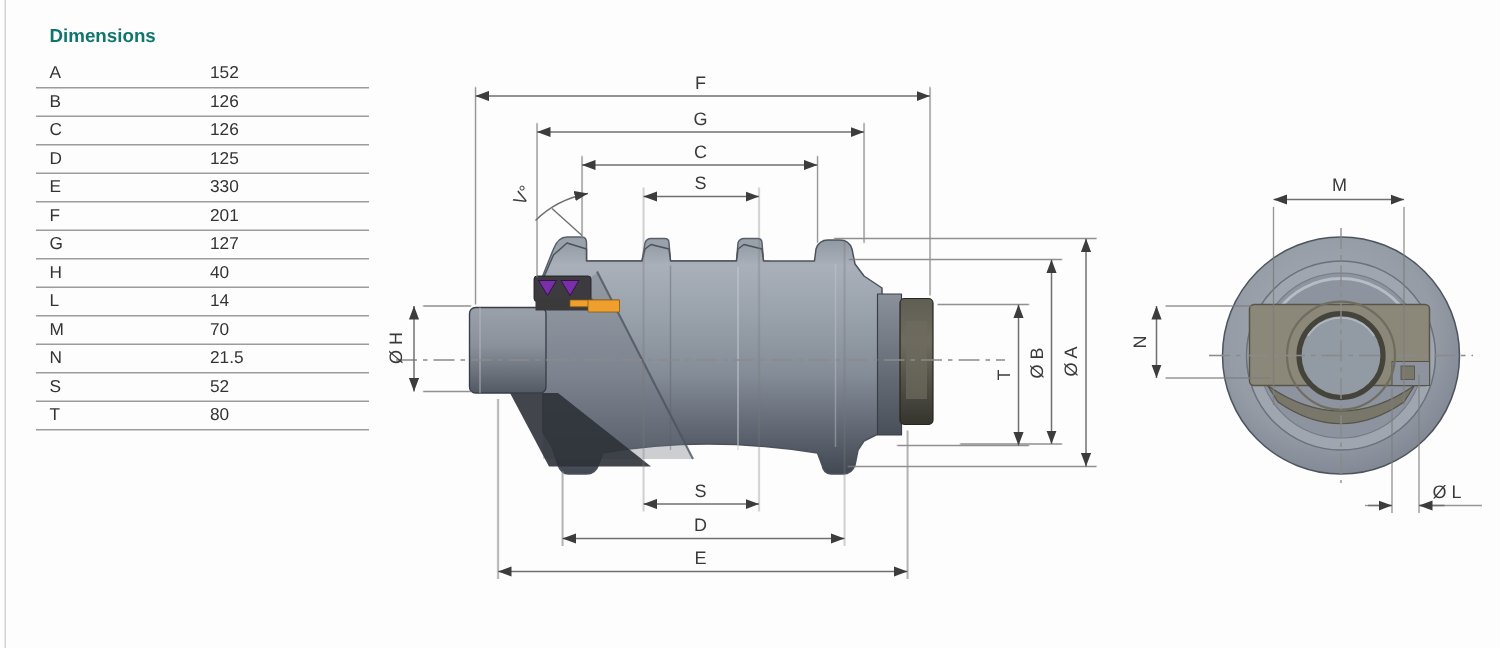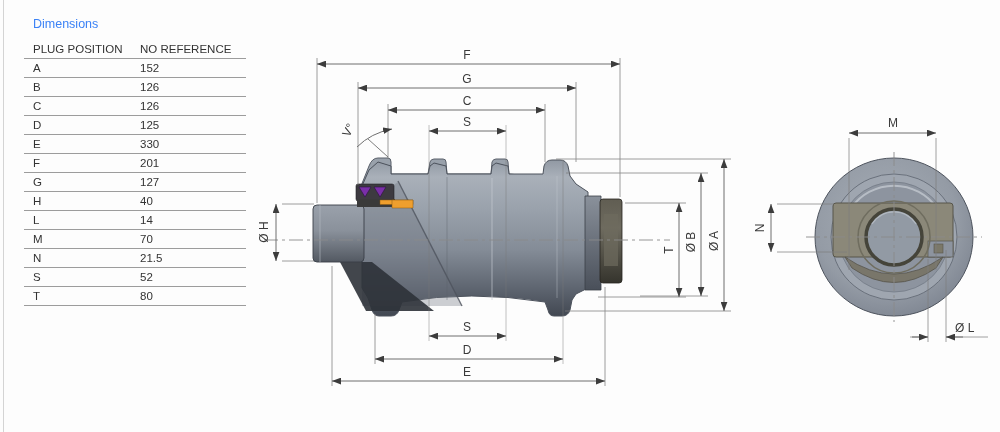--- a/index.html
+++ b/index.html
@@ -1,19 +1,19 @@
 <!DOCTYPE html>
 <html><head>
 <meta charset="utf-8">
 <style>
   html,body{margin:0;padding:0;background:#ffffff;}
   body{width:1000px;height:432px;overflow:hidden;font-family:"Liberation Sans",sans-serif;}
   .page{position:relative;width:1000px;height:432px;background:#fdfdfd;}
   .edge-line{position:absolute;left:3px;top:0;width:1px;height:432px;background:#c2c2c2;opacity:.7;}
-  .title{position:absolute;left:33px;top:17px;font-size:12.5px;font-weight:normal;color:#3b82f6;}
+  .title{position:absolute;left:33px;top:17px;font-size:12.5px;font-weight:bold;color:#0f766e;}
   table.dims{position:absolute;left:24px;top:40px;width:222px;border-collapse:collapse;table-layout:fixed;
              font-size:11.5px;color:#333;}
   table.dims col.c1{width:116px;}
   table.dims col.c2{width:106px;}
   table.dims th,table.dims td{border-bottom:1px solid #9c9c9c;text-align:left;font-weight:normal;
              height:14px;padding:2px 0 2px 0;white-space:nowrap;overflow:hidden;}
   table.dims th:first-child,table.dims td:first-child{padding-left:9px;}
   svg text{font-family:"Liberation Sans",sans-serif;font-size:12px;fill:#3a3a3a;}
   .drawing{position:absolute;left:0;top:0;}
 </style>
@@ -24,24 +24,20 @@
   <div class="edge-line"></div>
 
   <div class="title">Dimensions</div>
 
   <table class="dims">
     <colgroup>
         <col class="c1">
         <col class="c2">
       </colgroup>
     <tbody>
-        <tr>
-      <th>PLUG POSITION</th>
-      <th>NO REFERENCE</th>
-    </tr>
     <tr>
           <td>A</td>
           <td>152</td>
         </tr>
     <tr>
           <td>B</td>
           <td>126</td>
         </tr>
     <tr>
           <td>C</td>

